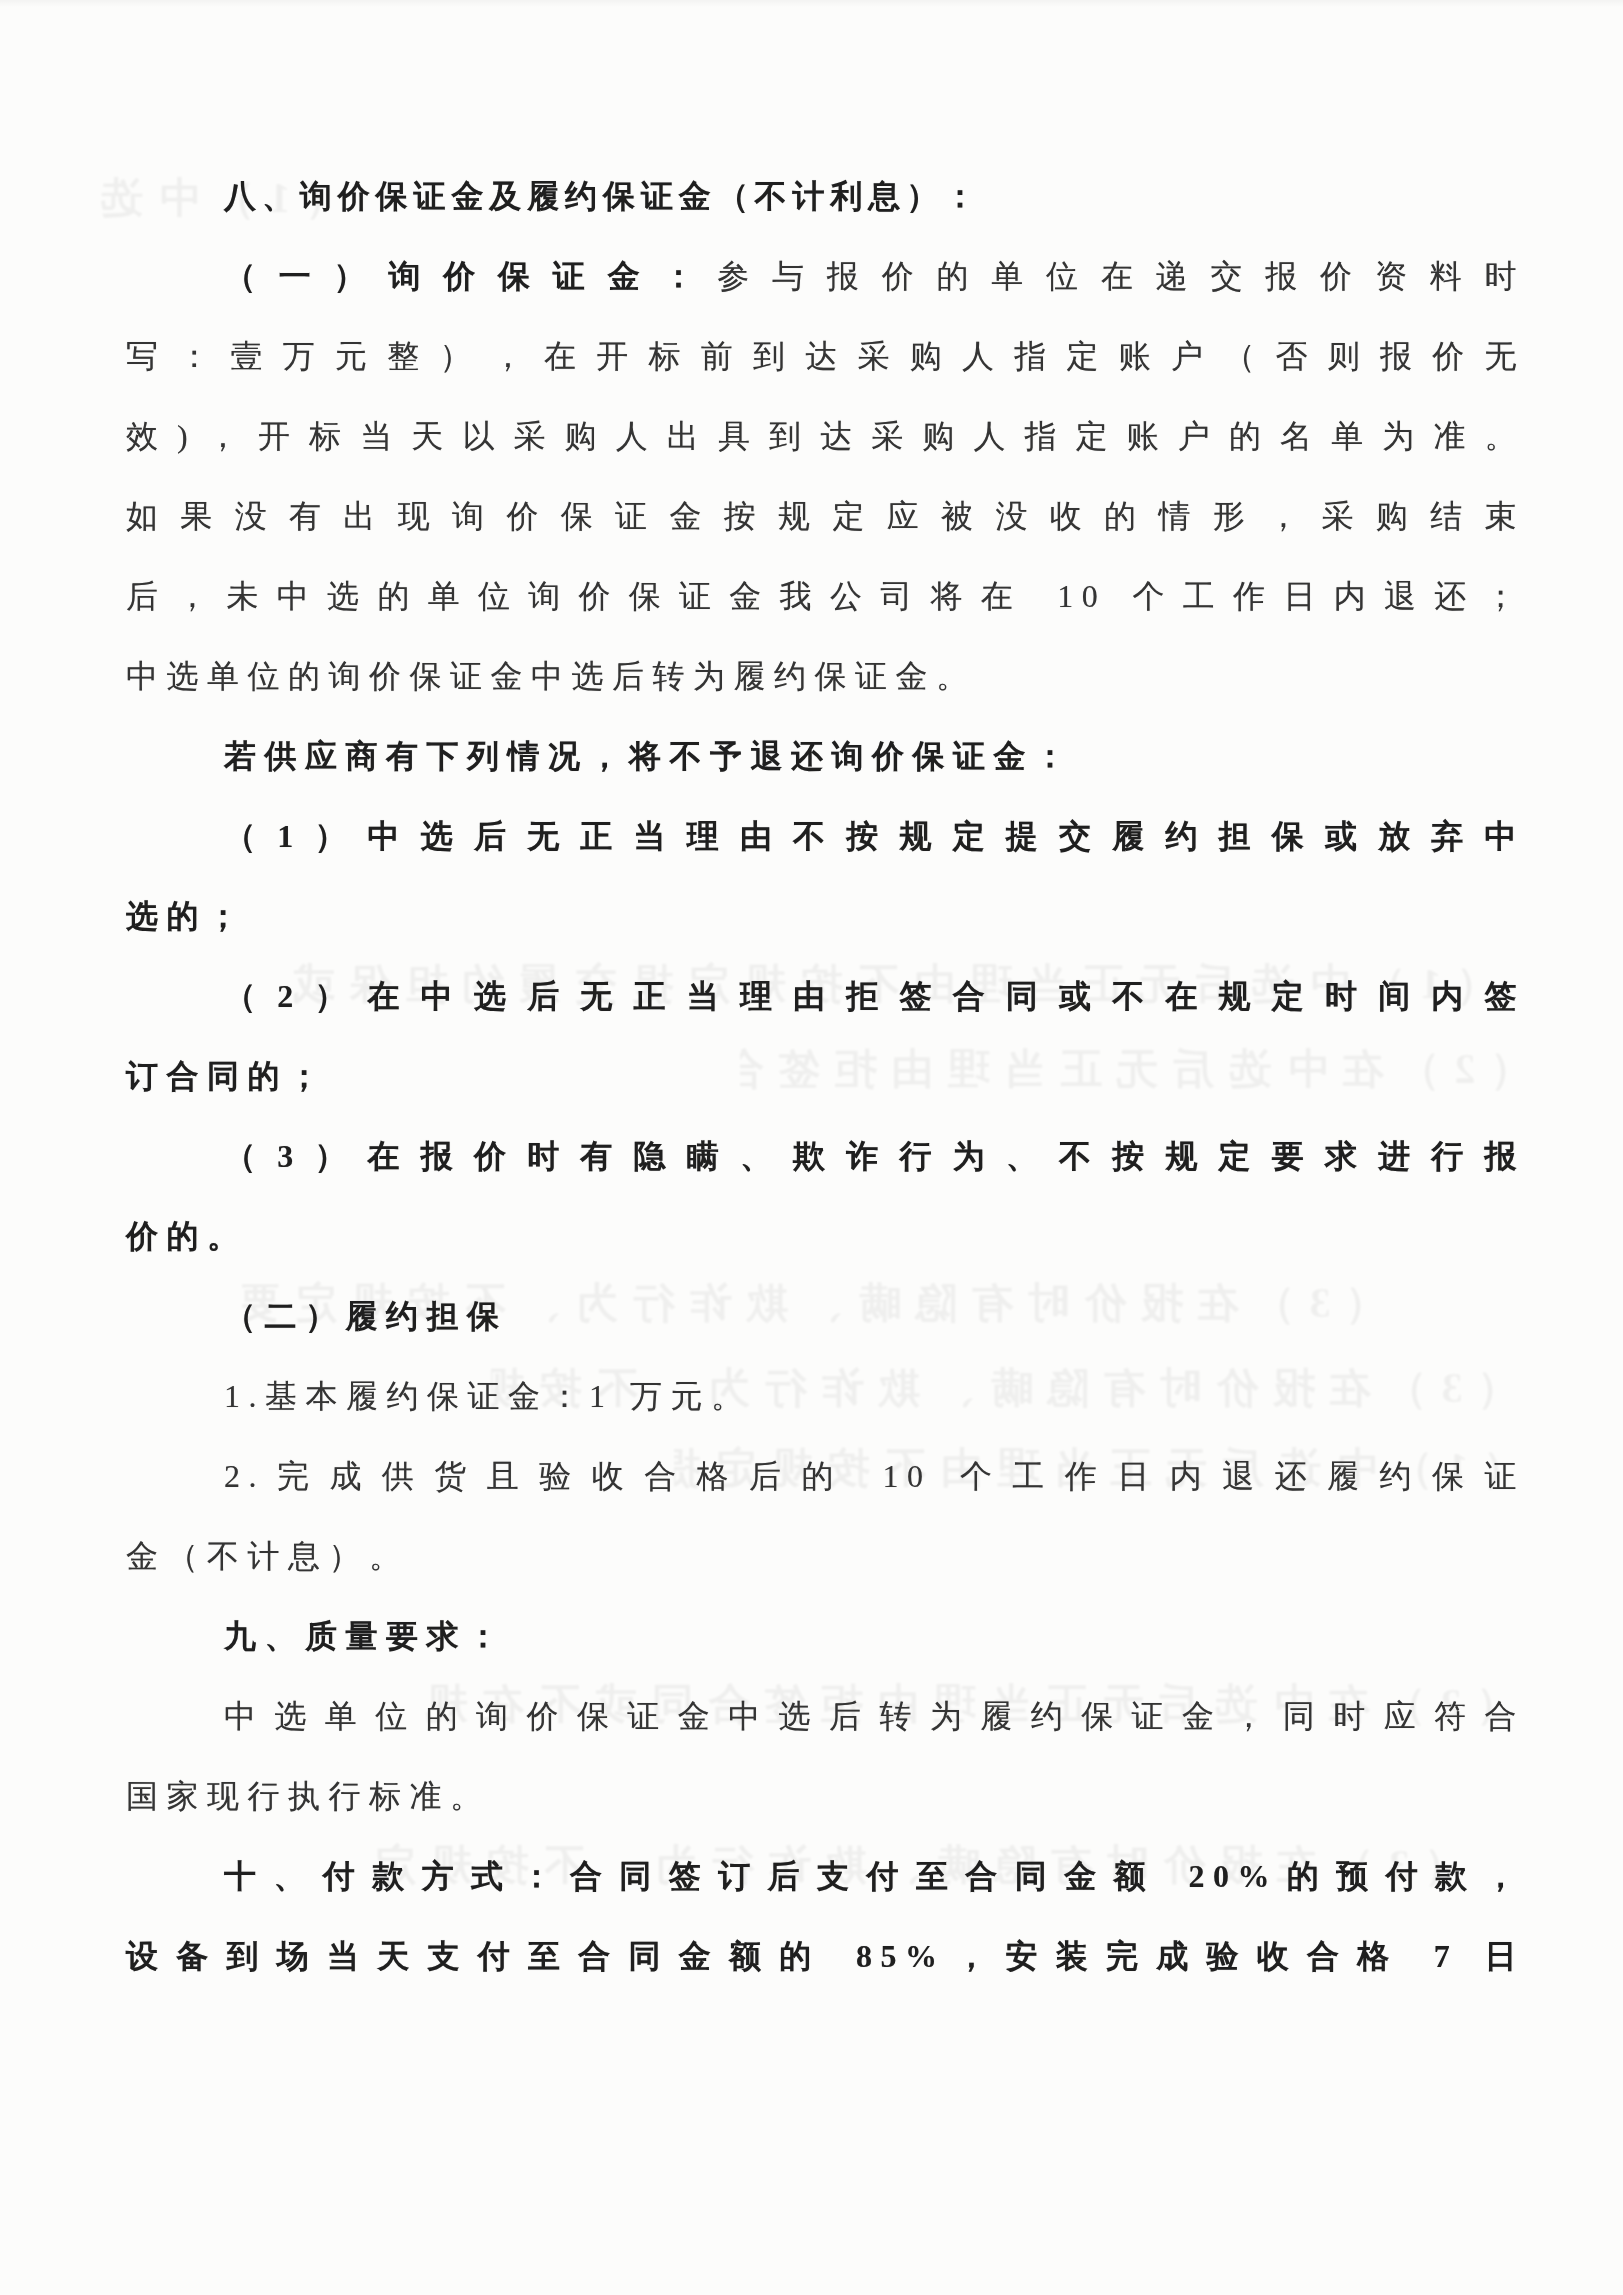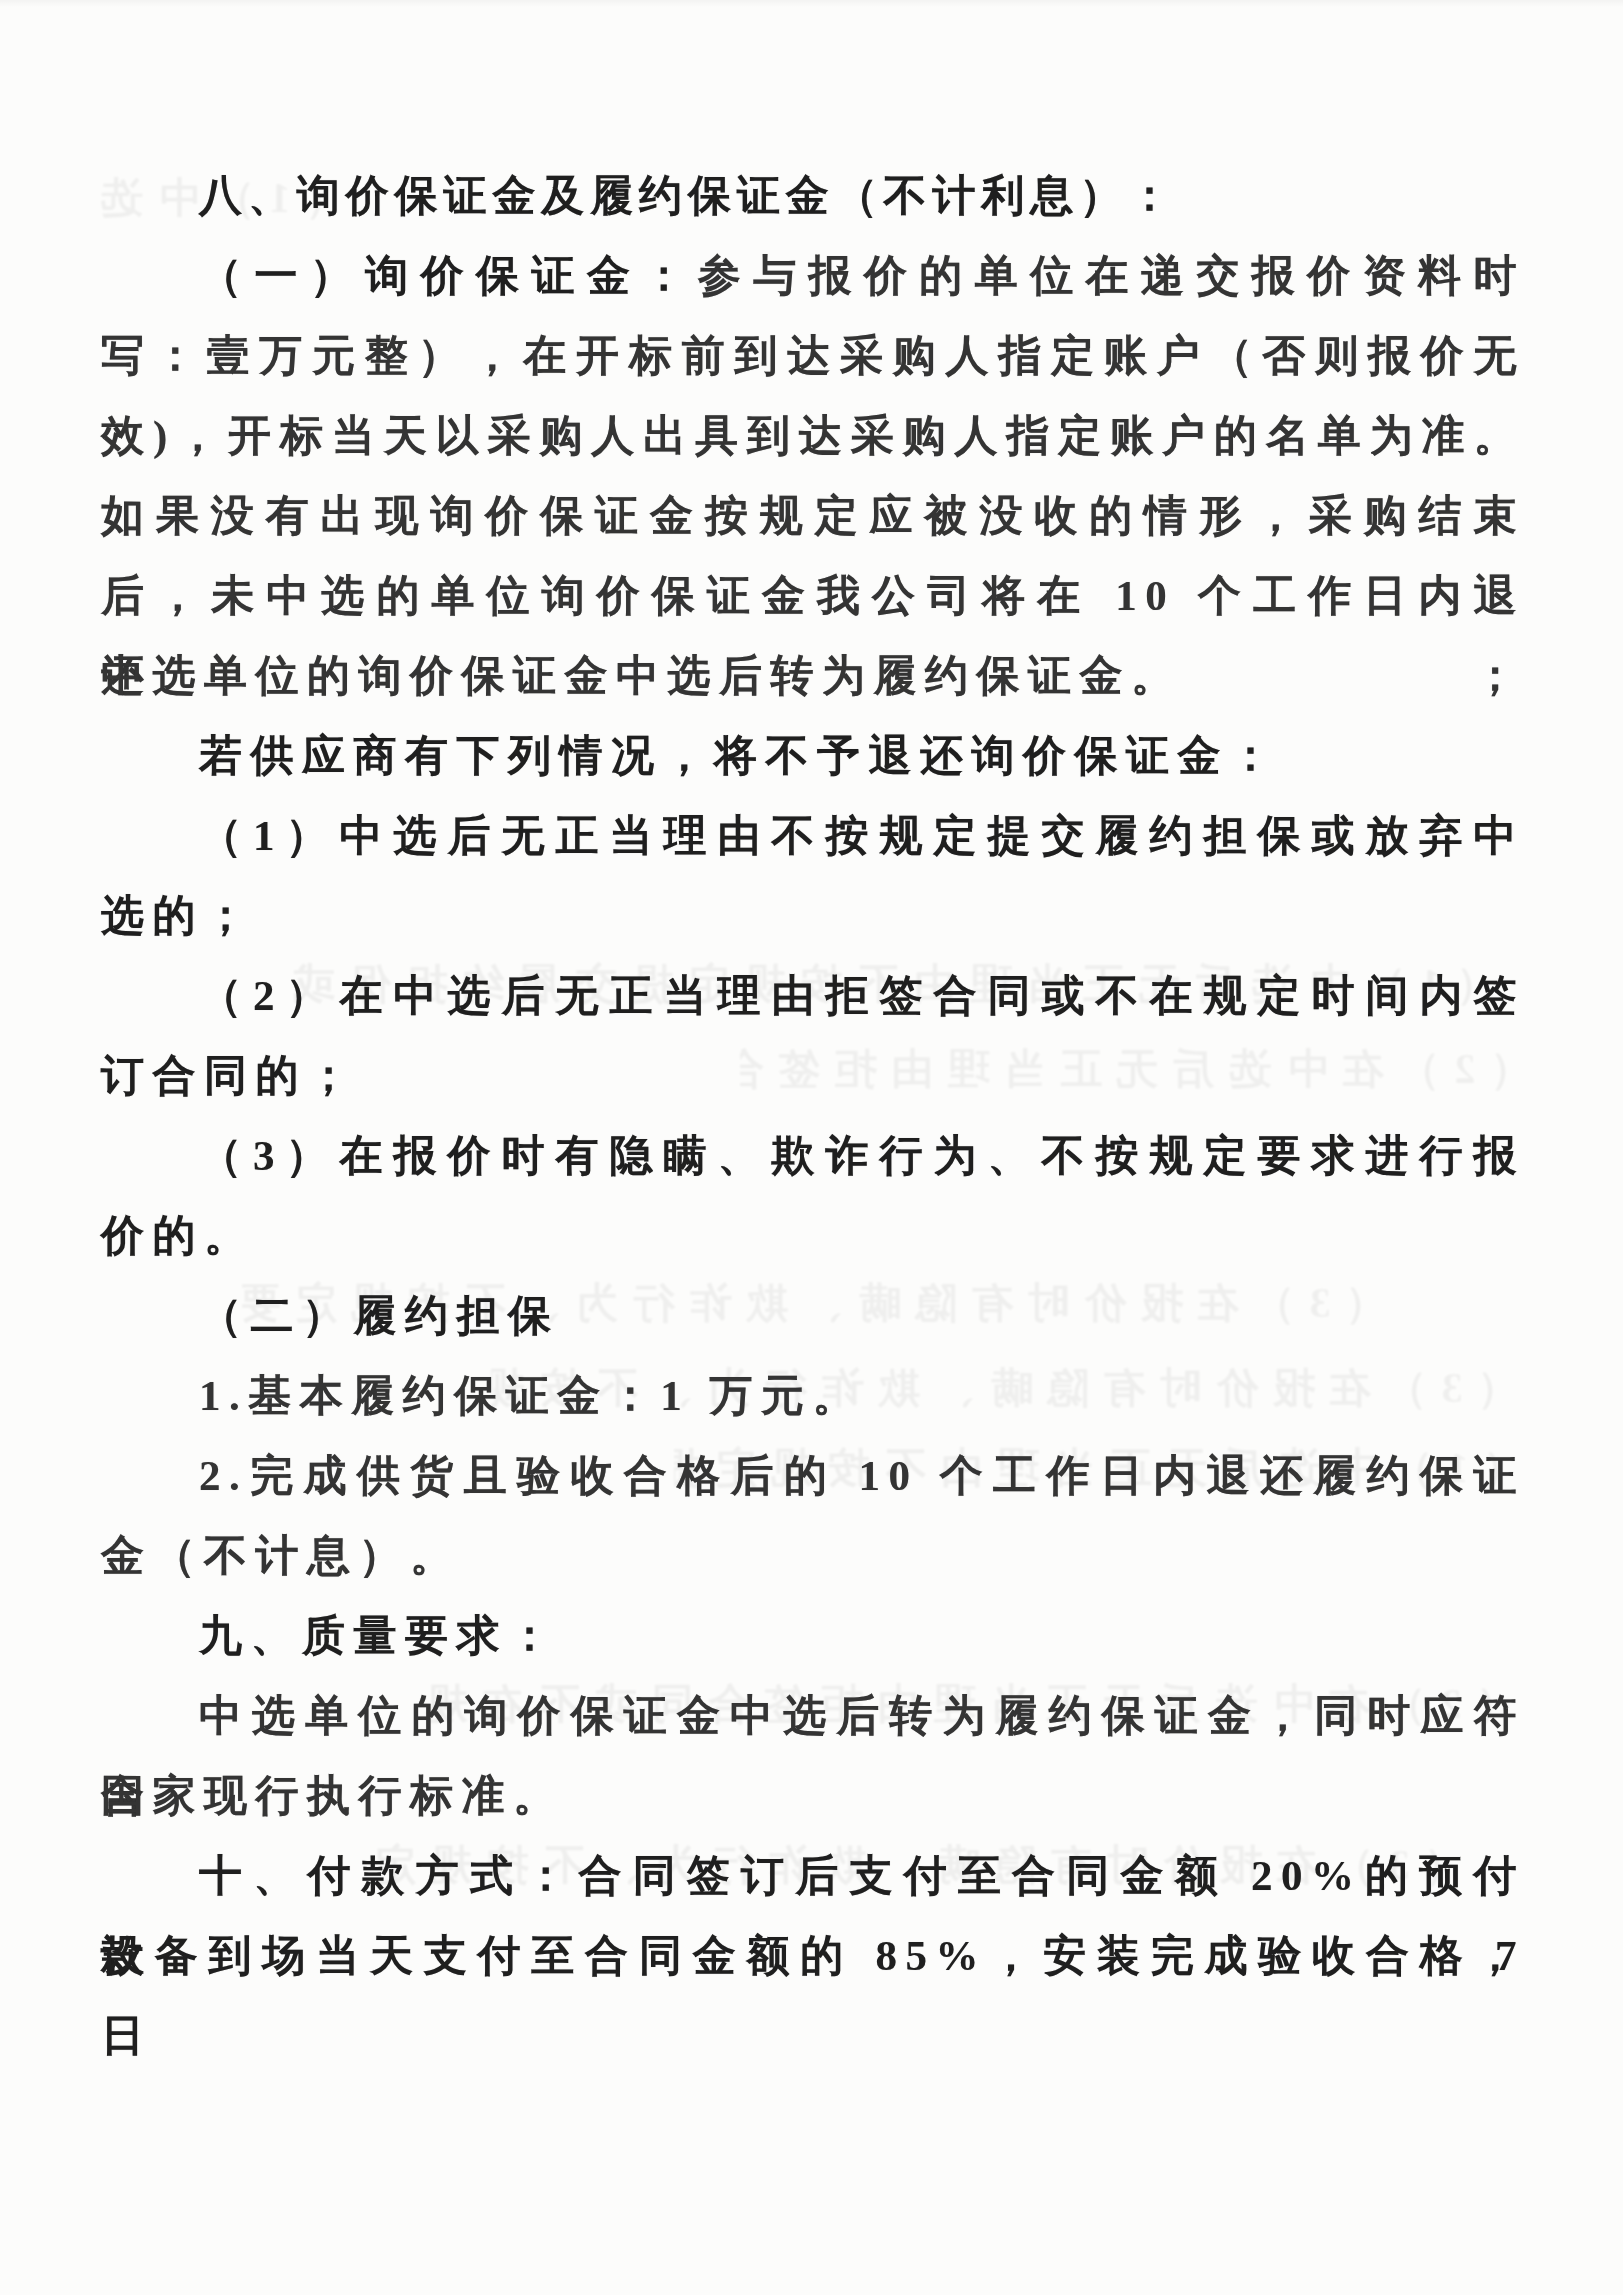--- a/index.html
+++ b/index.html
@@ -23,35 +23,36 @@
     height: 6.5px;
     background: linear-gradient(to bottom, rgba(0,0,0,0.035), rgba(0,0,0,0));
   }
   .text-lines {
     position: absolute;
     top: 0; left: 0;
     padding: 156px 98px 0 101px;
     width: 1424px;
   }
   .line {
-    font-size: 43px;
+    font-size: 32px;
     line-height: 80px;
     height: 80px;
     letter-spacing: 8.5px;
     color: #333;
     text-align: justify;
     text-justify: inter-character;
     white-space: pre-wrap;
     text-shadow: 0 0 0.7px rgba(20,20,20,0.4);
+    margin-left: 25px;
   }
   .line.full { text-align-last: justify; }
   .line.indent { text-indent: 98px; }
   .line.heading { letter-spacing: 5.9px; }
   .b { font-weight: bold; color: #1f1f1f; }
-  .r { font-weight: bold; color: #343434; }
+  .r { font-weight: normal; color: #343434; }
   .ghost {
     position: absolute;
     height: 55px;
     overflow: hidden;
     font-size: 42px;
     font-weight: bold;
     letter-spacing: 14.4px;
     line-height: 55px;
     color: #000;
     opacity: 0.05;

